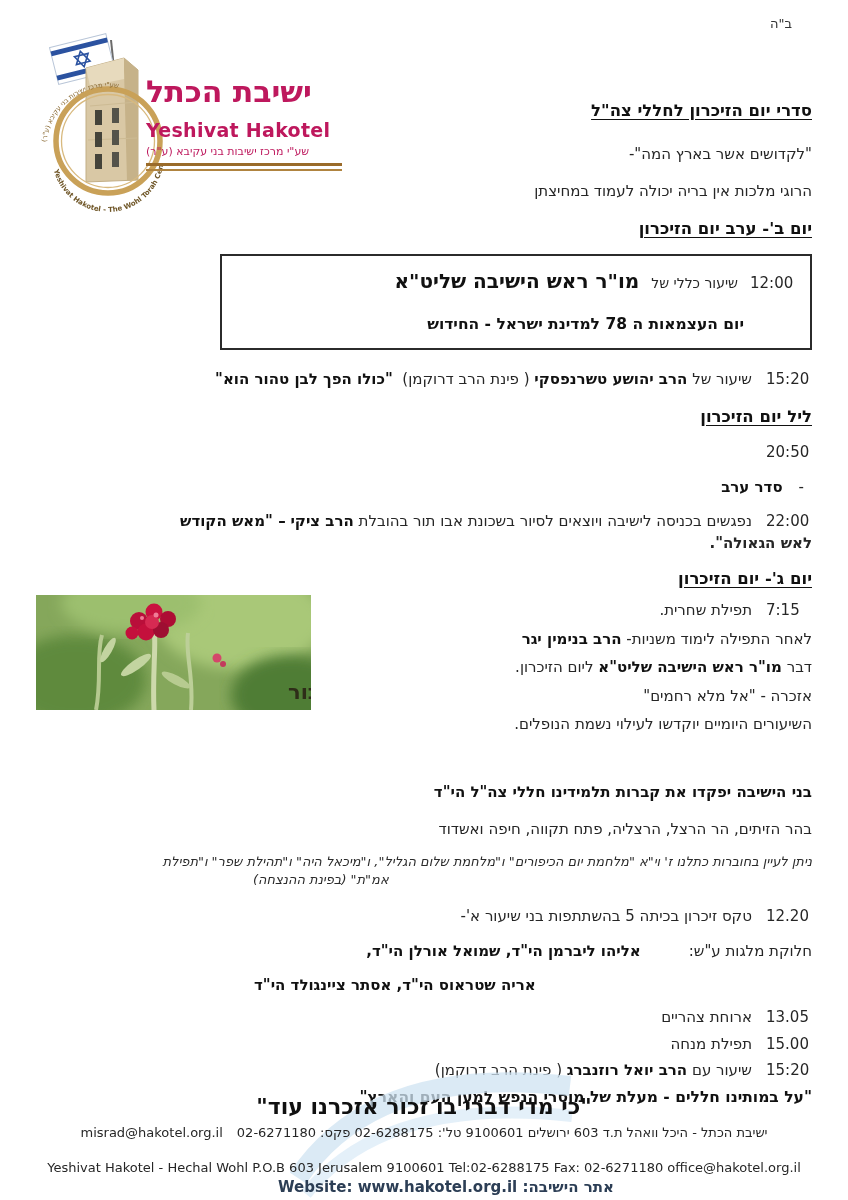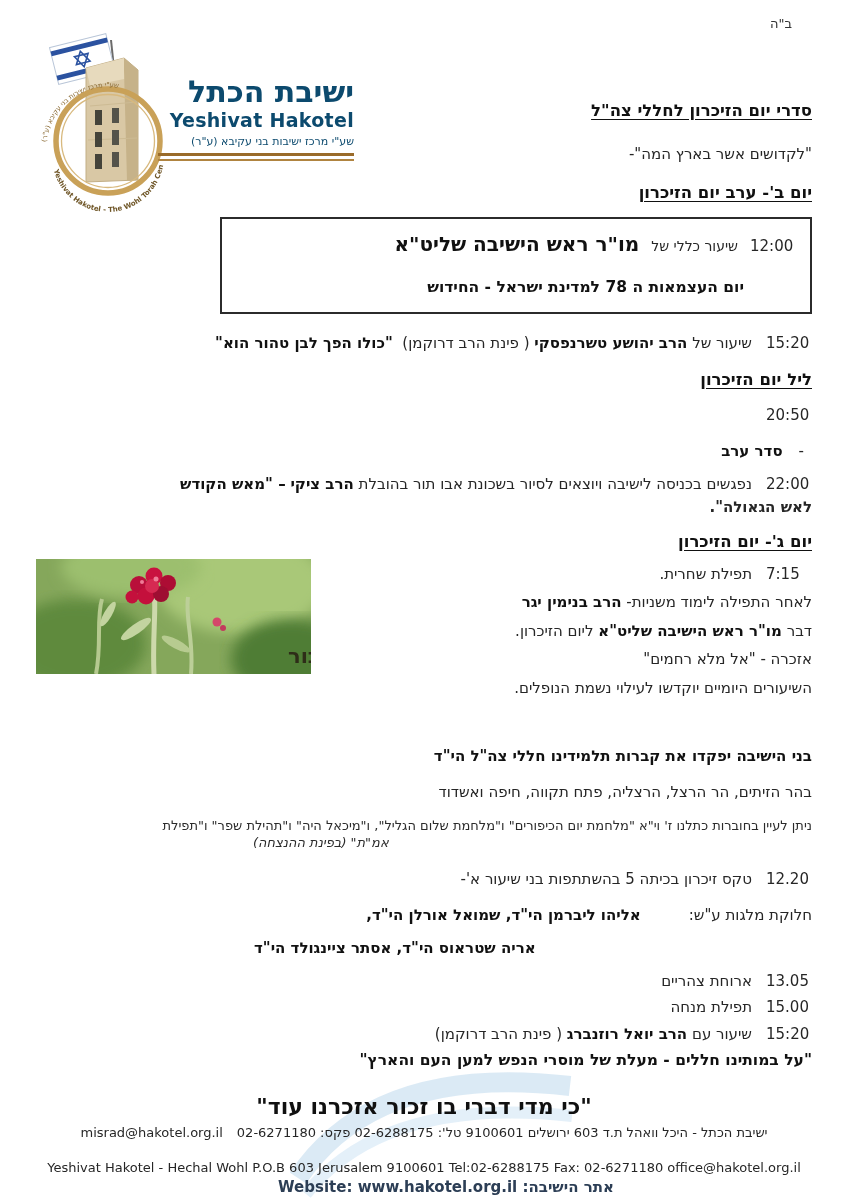--- a/index.html
+++ b/index.html
@@ -5,23 +5,23 @@
   html,body{margin:0;padding:0;background:#9a9a9a;}
   .page{
     width:848px;height:1200px;margin:0 auto;background:#ffffff;
     position:relative;overflow:hidden;
     font-family:"DejaVu Sans","Liberation Sans",sans-serif;color:#222;
   }
   .bsd{position:absolute;top:16px;right:56px;font-size:13px;color:#333;}
 
   
   .logo-wrap{position:absolute;left:20px;top:10px;width:175px;height:210px;}
-  .brand{position:absolute;left:158px;top:76px;width:196px;text-align:right;color:#0c4a6e;}
+  .brand{position:absolute;left:146px;top:76px;width:196px;text-align:left;color:#be185d;}
   .brand-he{font-size:30px;font-weight:bold;line-height:1.05;}
-  .brand-en{font-size:19px;font-weight:bold;margin-top:1px;letter-spacing:.3px;}
+  .brand-en{font-size:19px;font-weight:bold;margin-top:11px;letter-spacing:.3px;}
   .brand-sub{font-size:11px;margin-top:4px;}
   .brand-rule{margin-top:5px;height:3px;border-top:3px solid #9a6b2a;border-bottom:2px solid #b08440;}
 
   
   .content{position:absolute;top:100px;right:36px;left:36px;direction:rtl;font-size:15px;line-height:1.3;color:#262626;}
   .h{font-weight:bold;font-size:16.5px;text-decoration:underline;text-underline-offset:3px;color:#111;}
   .row{display:flex;gap:14px;align-items:baseline;}
   .time{flex:0 0 46px;text-align:left;white-space:nowrap;}
   .bold{font-weight:bold;color:#111;}
   .sp{display:inline-block;width:14px;}
@@ -38,21 +38,21 @@
 
   .seder-row{padding-right:8px;display:flex;gap:16px;}
   .wrap2{margin-top:3px;}
 
   .day2-block{position:relative;margin-top:6px;min-height:168px;}
   .flower{position:absolute;left:0;top:0;width:275px;height:115px;}
   .day2-rows{padding-top:6px;}
   .day2-rows > div{margin-top:9px;}
   .day2-rows > div:first-child{margin-top:0;}
 
-  .note{font-size:13px;color:#2b2b2b;line-height:1.5;}
+  .note{font-style:italic;font-size:13px;color:#2b2b2b;line-height:1.5;}
   .note2{font-style:italic;font-size:13px;color:#2b2b2b;text-align:left;padding-left:217px;}
   .names2{font-weight:bold;color:#111;text-align:left;padding-left:218px;}
   .schol-row{display:flex;gap:48px;align-items:baseline;}
   .topic-line{font-weight:bold;font-size:15.5px;color:#111;}
 
   
   .watermark{position:absolute;left:290px;top:1028px;z-index:1;}
   .footer{position:absolute;top:1094px;left:0;right:0;text-align:center;z-index:2;}
   .fq{font-size:22px;font-weight:bold;color:#101010;direction:rtl;}
   .fl{font-size:13px;margin-top:6px;color:#262626;direction:rtl;line-height:1.3;}
@@ -113,20 +113,21 @@
     <div class="brand-he">ישיבת הכתל</div>
     <div class="brand-en">Yeshivat Hakotel</div>
     <div class="brand-sub" dir="rtl">שע"י מרכז ישיבות בני עקיבא (ע"ר)</div>
     <div class="brand-rule"></div>
   </div>
 
   <div class="content">
 
     <div class="h">סדרי יום הזיכרון לחללי צה"ל</div>
     <div class="mt24">"לקדושים אשר בארץ המה"-</div>
+    <div class="mt17">הרוגי מלכות אין בריה יכולה לעמוד במחיצתן</div>
 
     <div class="h mt17">יום ב'- ערב יום הזיכרון</div>
 
     <div class="box">
       <div class="box-line1">
         <span class="time">12:00</span>
         <span class="box-pre">שיעור כללי של</span>
         <span class="box-speaker">מו"ר ראש הישיבה שליט"א</span>
       </div>
       <div class="box-line2">יום העצמאות ה 78 למדינת ישראל - החידוש</div>

